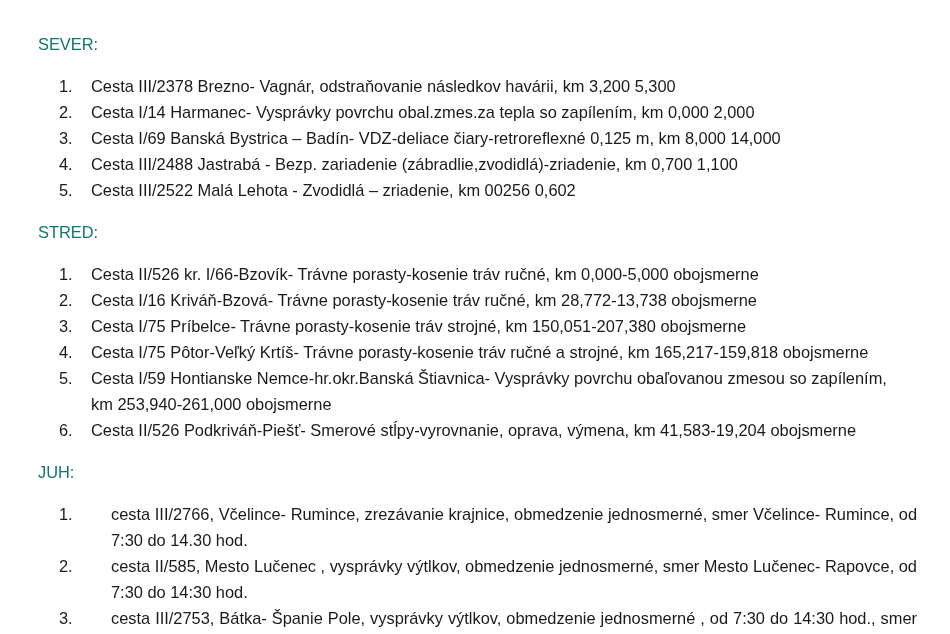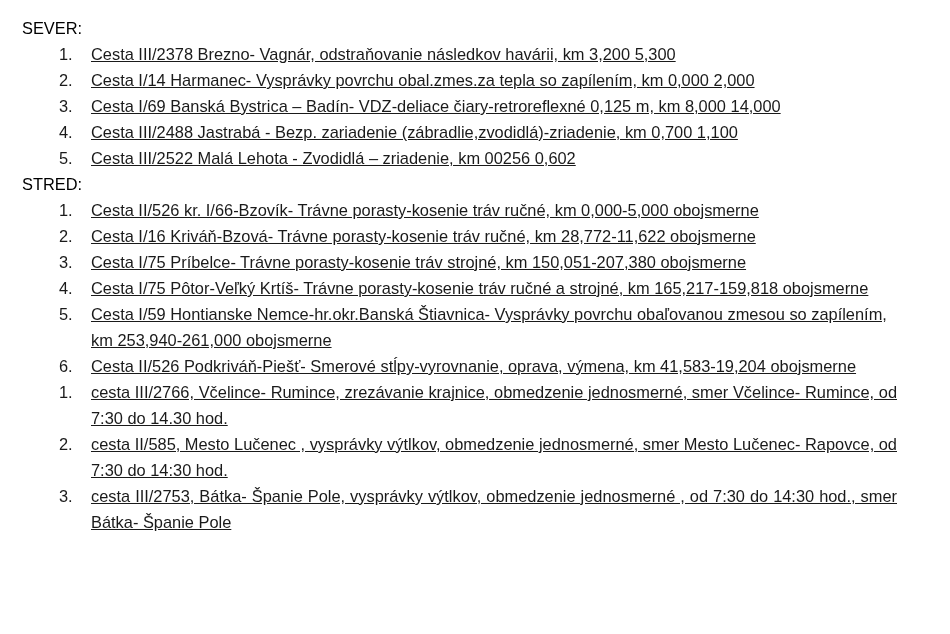--- a/index.html
+++ b/index.html
@@ -16,24 +16,24 @@
       font-size: 16.4px;
       position: relative;
     }
     .doc {
       position: absolute;
       left: 22px;
       top: 15px;
       width: 880px;
     }
     .section-heading {
-      color: #000000;
+      color: #0f766e;
       height: 26px;
       line-height: 26px;
-      margin: 0;
+      margin: 16px;
       font-weight: normal;
       font-size: 16.4px;
     }
     .list {
       margin: 0;
       padding: 0;
       list-style: none;
     }
     .item {
       position: relative;
@@ -42,27 +42,27 @@
     }
     .item .num {
       position: absolute;
       left: 37px;
       top: 0;
       width: 24px;
     }
     .item .text {
       display: block;
       width: 806px;
-      text-decoration: underline;
     }
     .juh .item {
       line-height: 26px;
     }
     .juh .item .text {
       text-align: justify;
+      margin-left: 20px;
     }
   </style>
 </head>
 <body>
 
 <div class="doc">
 
   <section>
     <h2 class="section-heading">SEVER:</h2>
     <ol class="list">
@@ -91,21 +91,21 @@
 
   <section>
     <h2 class="section-heading">STRED:</h2>
     <ol class="list">
       <li class="item">
           <span class="num">1.</span>
           <span class="text">Cesta II/526 kr. I/66-Bzovík- Trávne porasty-kosenie tráv ručné, km 0,000-5,000 obojsmerne</span>
         </li>
       <li class="item">
           <span class="num">2.</span>
-          <span class="text">Cesta I/16 Kriváň-Bzová- Trávne porasty-kosenie tráv ručné, km 28,772-11,622 obojsmerne</span>
+          <span class="text">Cesta I/16 Kriváň-Bzová- Trávne porasty-kosenie tráv ručné, km 28,772-13,738 obojsmerne</span>
         </li>
       <li class="item">
           <span class="num">3.</span>
           <span class="text">Cesta I/75 Príbelce- Trávne porasty-kosenie tráv strojné, km 150,051-207,380 obojsmerne</span>
         </li>
       <li class="item">
           <span class="num">4.</span>
           <span class="text">Cesta I/75 Pôtor-Veľký Krtíš- Trávne porasty-kosenie tráv ručné a strojné, km 165,217-159,818 obojsmerne</span>
         </li>
       <li class="item">
@@ -113,20 +113,21 @@
           <span class="text">Cesta I/59 Hontianske Nemce-hr.okr.Banská Štiavnica- Vysprávky povrchu obaľovanou zmesou so zapílením, km 253,940-261,000 obojsmerne</span>
         </li>
       <li class="item">
           <span class="num">6.</span>
           <span class="text">Cesta II/526 Podkriváň-Piešť- Smerové stĺpy-vyrovnanie, oprava, výmena, km 41,583-19,204 obojsmerne</span>
         </li>
     </ol>
   </section>
 
   <section class="juh">
+    <h2 class="section-heading">JUH:</h2>
     <ol class="list">
       <li class="item">
           <span class="num">1.</span>
           <span class="text">cesta III/2766, Včelince- Rumince, zrezávanie krajnice, obmedzenie jednosmerné, smer Včelince- Rumince, od 7:30 do 14.30 hod.</span>
         </li>
       <li class="item">
           <span class="num">2.</span>
           <span class="text">cesta II/585, Mesto Lučenec , vysprávky výtlkov, obmedzenie jednosmerné, smer Mesto Lučenec- Rapovce, od 7:30 do 14:30 hod.</span>
         </li>
       <li class="item">

